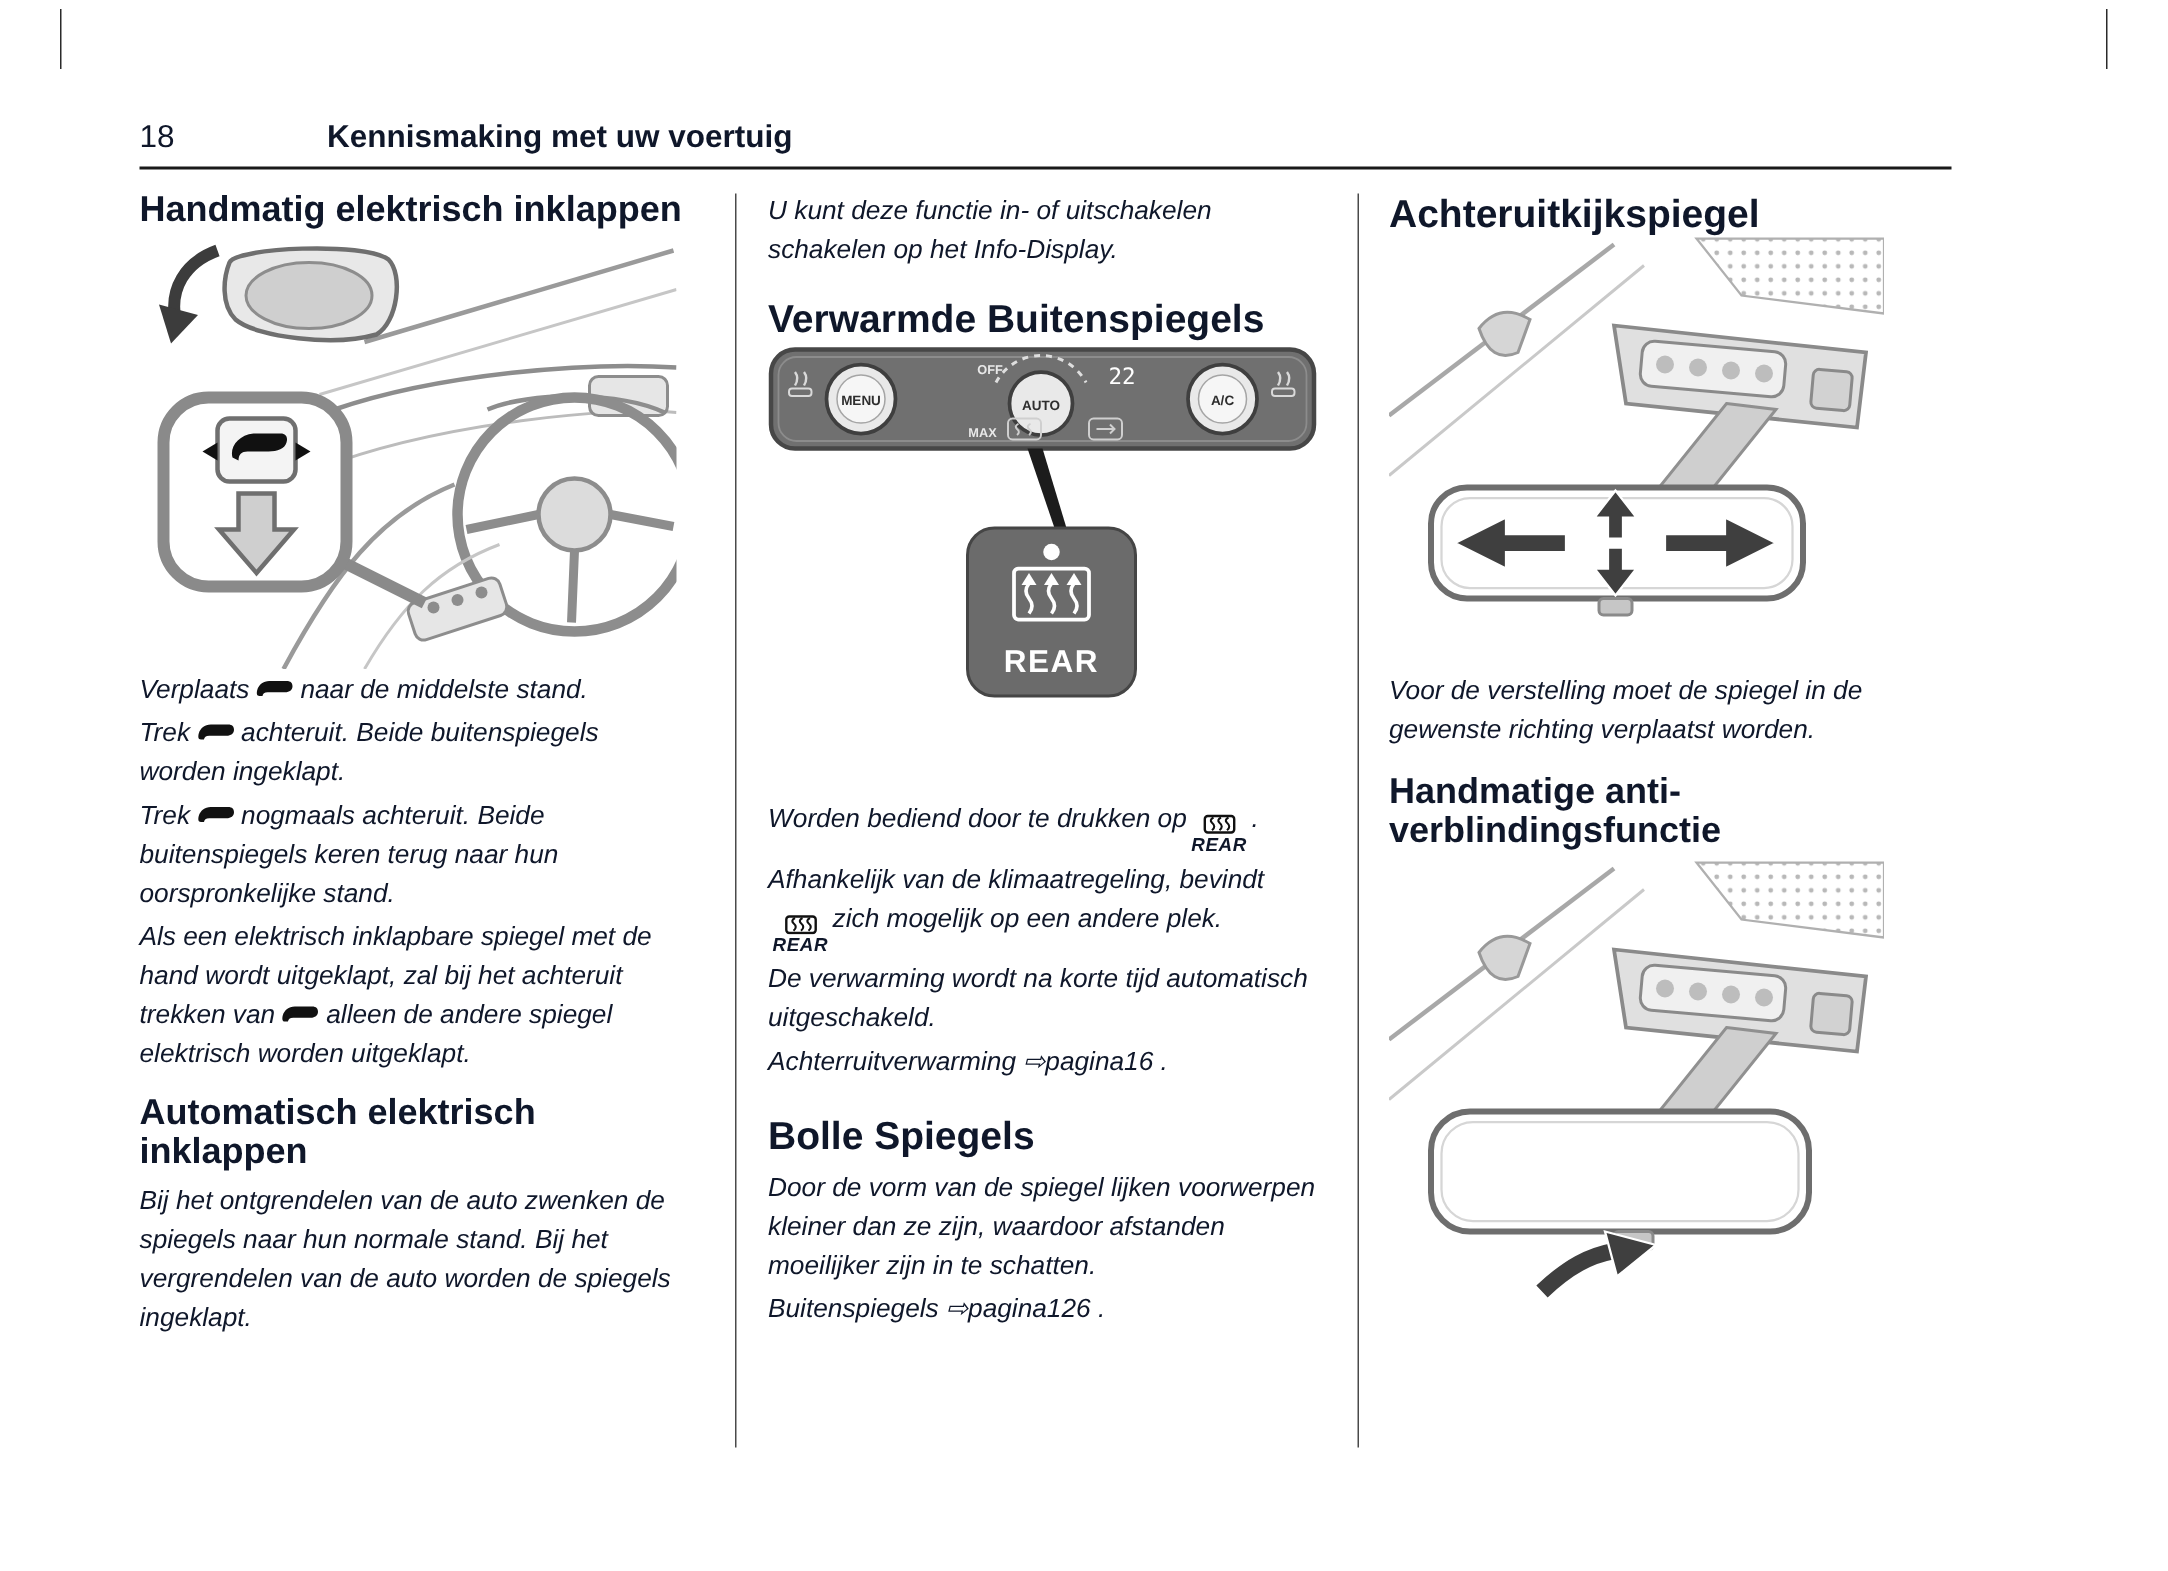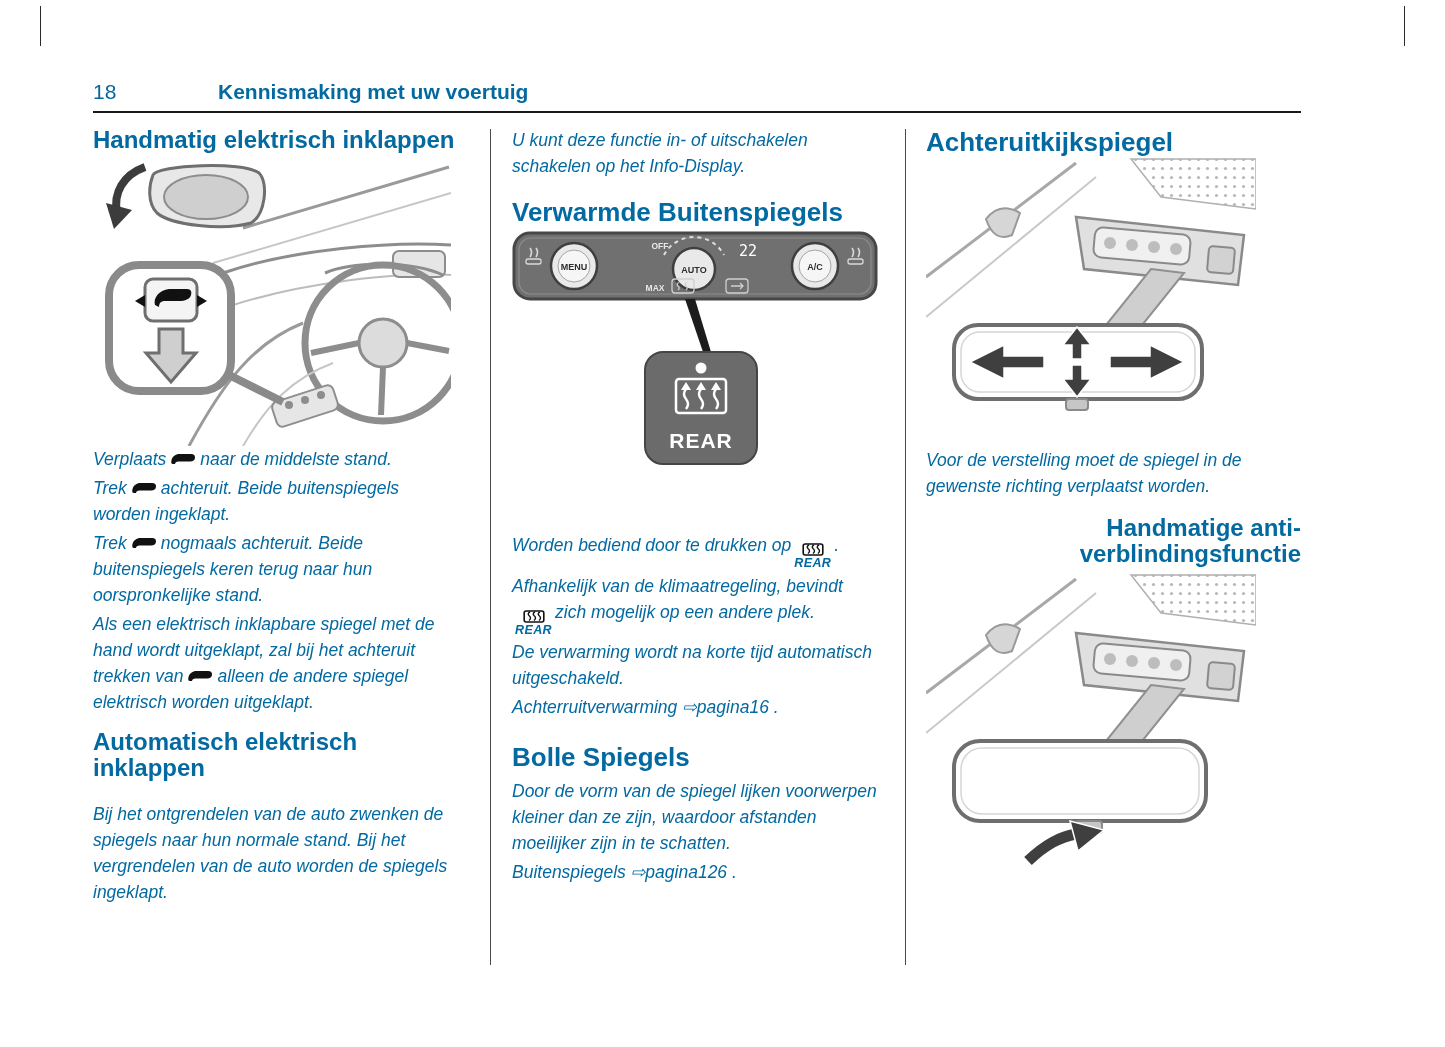--- a/index.html
+++ b/index.html
@@ -1,18 +1,18 @@
 <!DOCTYPE html>
 <html><head>
 <meta charset="utf-8">
 <style>
   html,body { margin:0; padding:0; background:#ffffff; }
   .page {
     position:relative; width:1445px; height:1047px; background:#ffffff;
-    font-family:"Liberation Sans", sans-serif; color:#0369a1; overflow:hidden;
+    font-family:"Liberation Sans", sans-serif; color:#0f172a; overflow:hidden;
   }
   .cropmark { position:absolute; top:6px; width:1px; height:40px; background:#2a2a2a; }
   .crop-left { left:40px; }
   .crop-right { left:1404px; }
 
   .pagehead { position:absolute; left:93px; top:80px; font-size:21px; line-height:24px; }
   .pagenum { display:inline-block; width:125px; font-weight:400; }
   .chapter { font-weight:700; }
   .headrule { position:absolute; left:93px; top:111px; width:1208px; height:2px; background:#1a1a1a; }
 
@@ -23,22 +23,22 @@
   .col1 { left:0; width:368px; }
   .col2 { left:419px; width:366px; }
   .col3 { left:833px; width:375px; }
 
   p { margin:0 0 3px 0; font-size:17.5px; line-height:26px;font-style:italic; }
   .h-big { font-size:26px; font-weight:700; line-height:30px; margin:0; }
   .h-sub { font-size:24px; font-weight:700; line-height:26px; margin:0; }
 
   .col2 .h-big.heated { margin-top:18px; }
   .col2 .h-big.convex { margin-top:22px; margin-bottom:6px; }
-  .col1 .h-sub.autofold { margin-top:14px; margin-bottom:20px; }
-  .col3 .h-sub.antiglare { margin-top:16px; margin-bottom:6px;text-align:right; }
+  .col1 .h-sub.autofold { margin-top:14px; margin-bottom:6px; }
+  .col3 .h-sub.antiglare { margin-top:16px; margin-bottom:6px; }
   .mt50 { margin-top:50px; }
 
   figure.illu { margin:0; }
   .illu1 { width:358px; height:293px; margin:13px 0 33px 2px; }
   .illu2 { width:366px; height:255px; margin:42px 0 0 0; }
   .illu3 { width:330px; height:290px; margin:16px 0 28px 10px; }
   .illu4 { width:330px; height:295px; margin:6px 0 0 10px; }
   figure.illu svg { display:block; width:100%; height:100%; }
 
   .mirror-glyph { width:26px; height:14px; vertical-align:-1px; margin:0 4px; }

